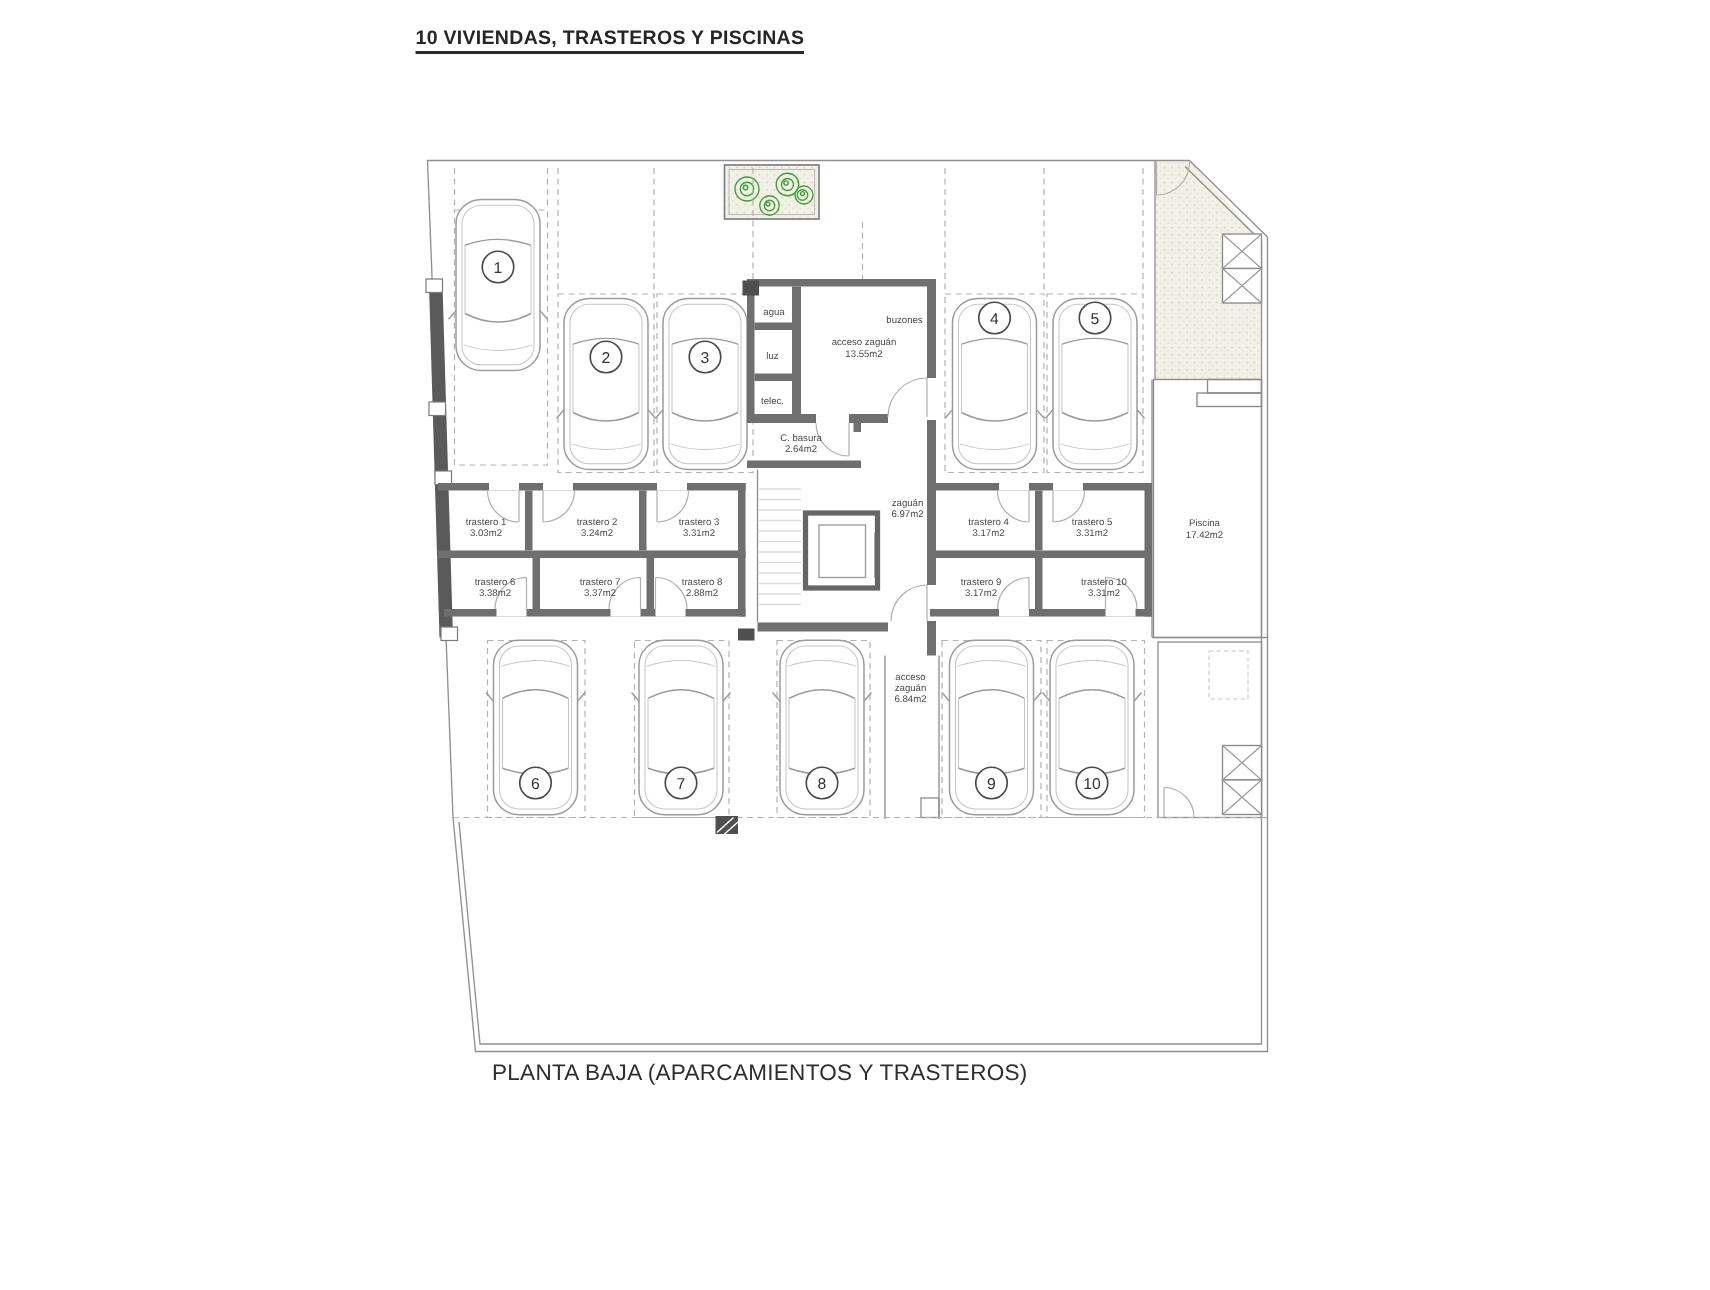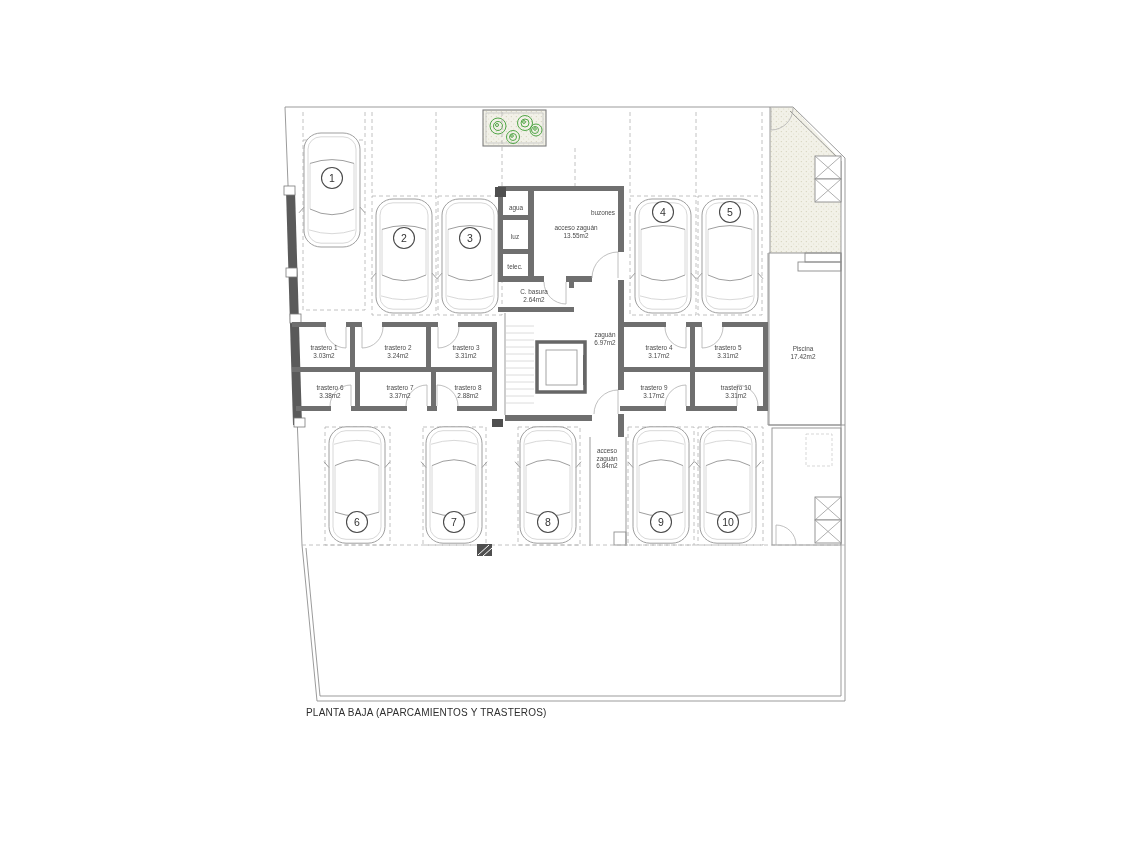--- a/index.html
+++ b/index.html
@@ -1,20 +1,20 @@
 <!DOCTYPE html>
 <html><head>
 <meta charset="utf-8">
 <style>
   html,body{margin:0;padding:0;background:#fff;}
   body{width:1140px;height:860px;font-family:"Liberation Sans",sans-serif;}
   .page{position:relative;width:1140px;height:860px;background:#fff;overflow:hidden;}
   .title{position:absolute;left:277px;top:17px;font-size:13px;font-weight:bold;color:#262626;
          border-bottom:2px solid #2b2b2b;padding-bottom:2px;letter-spacing:.2px;white-space:nowrap;}
-  .caption{position:absolute;left:306px;top:707px;font-size:10px;color:#2e2e2e;letter-spacing:.2px;white-space:nowrap;}
+  .caption{position:absolute;left:328px;top:707px;font-size:15px;color:#2e2e2e;letter-spacing:.2px;white-space:nowrap;}
   svg.plan{position:absolute;left:0;top:0;}
   .lbl{font-size:6.4px;fill:#4a4a4a;}
   .num{font-size:10.5px;fill:#333;}
   .wall{fill:#6f6f6f;}
   .gap{fill:#ffffff;}
   .thin{stroke:#909090;fill:none;stroke-width:0.9;}
   .thin2{stroke:#8a8a8a;fill:none;stroke-width:0.9;}
   .dash{stroke:#b2b2b2;fill:none;stroke-width:0.8;stroke-dasharray:4 3;}
   .fdash{stroke:#c6c6c6;fill:none;stroke-width:0.7;stroke-dasharray:3 2;}
   .door{stroke:#b0b0b0;fill:none;stroke-width:0.8;}
@@ -22,20 +22,21 @@
   .col{fill:#4f4f4f;}
   .joint{fill:#ffffff;stroke:#7a7a7a;stroke-width:0.8;}
   .stair{stroke:#dcdcdc;stroke-width:1;}
   .badge{fill:#fff;stroke:#4a4a4a;stroke-width:1.1;}
   text{font-family:"Liberation Sans",sans-serif;}
 </style>
 </head>
 <body>
 
 <div class="page">
+  <div class="title">10 VIVIENDAS, TRASTEROS Y PISCINAS</div>
 
   <svg class="plan" width="1140" height="860" viewBox="0 0 1140 860">
     <defs>
       <pattern id="stipB" width="5" height="5" patternUnits="userSpaceOnUse">
         <rect width="5" height="5" fill="#f2f1e8"></rect>
         <circle cx="1.3" cy="1.6" r="0.55" fill="#cfccb4"></circle>
         <circle cx="3.7" cy="3.9" r="0.5" fill="#dbd8c2"></circle>
       </pattern>
       <pattern id="stipG" width="5" height="5" patternUnits="userSpaceOnUse">
         <rect width="5" height="5" fill="#eef3e1"></rect>

